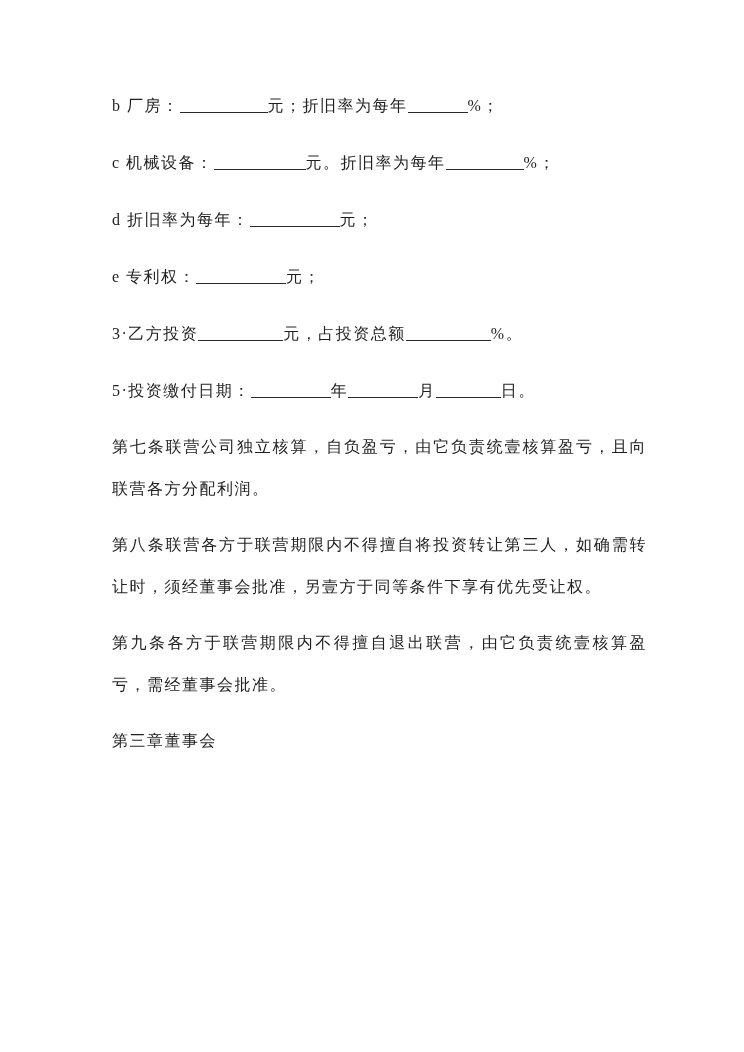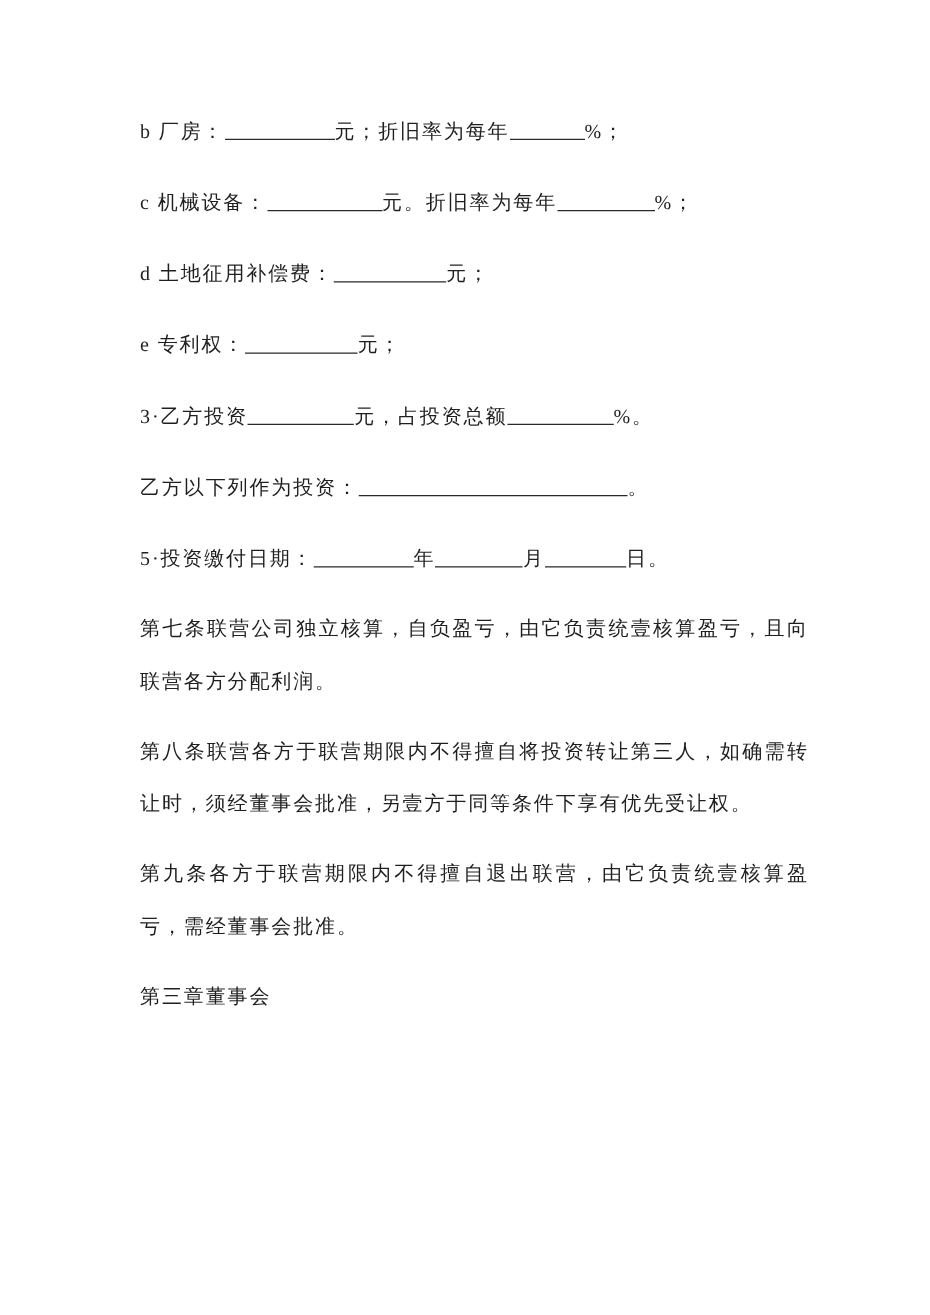--- a/index.html
+++ b/index.html
@@ -68,29 +68,28 @@
 </head>
 <body>
 
 <div class="page">
   <div class="content">
 
     <p class="line"><span>b 厂房：</span><span class="blank w88"></span><span>元；折旧率为每年</span><span class="blank w60"></span><span>%；</span></p>
 
     <p class="line"><span>c 机械设备：</span><span class="blank w92"></span><span>元。折旧率为每年</span><span class="blank w78"></span><span>%；</span></p>
 
-    <p class="line"><span>d 土地征用补偿费：</span><span class="blank w90"></span><span>元；</span></p>
+    <p class="line"><span>d 折旧率为每年：</span><span class="blank w90"></span><span>元；</span></p>
 
     <p class="line"><span>e 专利权：</span><span class="blank w90"></span><span>元；</span></p>
 
 
 
     <p class="line"><span>3·乙方投资</span><span class="blank w85"></span><span>元，占投资总额</span><span class="blank w85"></span><span>%。</span></p>
 
-    <p class="line"><span>乙方以下列作为投资：</span><span class="blank w215"></span><span>。</span></p>
 
     <p class="line"><span>5·投资缴付日期：</span><span class="blank w80"></span><span>年</span><span class="blank w70"></span><span>月</span><span class="blank w65"></span><span>日。</span></p>
 
     <p class="para">第七条联营公司独立核算，自负盈亏，由它负责统壹核算盈亏，且向联营各方分配利润。</p>
 
     <p class="para">第八条联营各方于联营期限内不得擅自将投资转让第三人，如确需转让时，须经董事会批准，另壹方于同等条件下享有优先受让权。</p>
 
     <p class="para">第九条各方于联营期限内不得擅自退出联营，由它负责统壹核算盈亏，需经董事会批准。</p>
 
     <p class="heading">第三章董事会</p>

